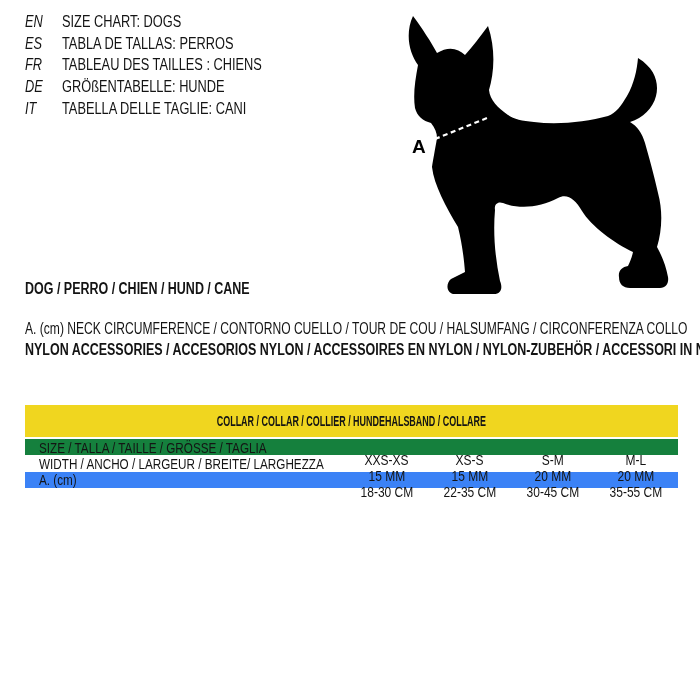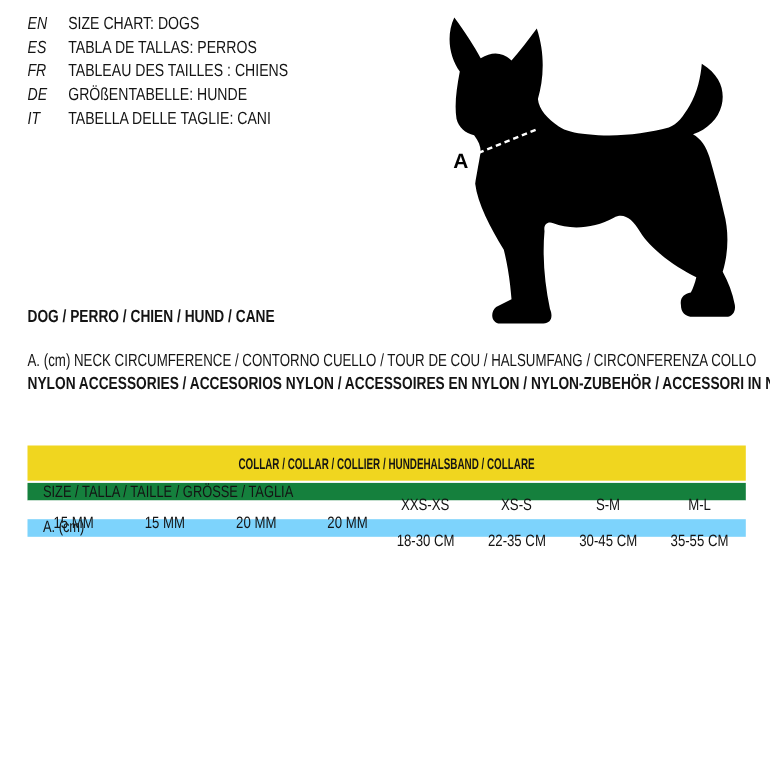--- a/index.html
+++ b/index.html
@@ -33,21 +33,21 @@
   .size-table{position:absolute;left:25px;top:405px;width:653px;}
   .tbl-header{
     height:32px;background:#F0D61F;display:flex;align-items:center;justify-content:center;
     font-size:14px;font-weight:700;
   }
   .tbl-header .cond-c{transform:scaleX(0.64);}
   .tbl-row{display:flex;align-items:center;height:16.4px;font-size:15px;}
   .tbl-row.first{margin-top:2px;}
   .row-gray-dark{background:#15803d;}
   .row-white{background:#ffffff;}
-  .row-gray-light{background:#7dd3fc;}
+  .row-gray-light{background:#3b82f6;}
   .cell-label{width:320px;padding-left:14px;box-sizing:border-box;}
   .cell-label .cond{transform:scaleX(0.78);}
   .cell-value{width:83.25px;display:flex;justify-content:center;align-items:center;margin-top:24px;}
   .cell-value .cond-c{transform:scaleX(0.80);}
 </style>
 </head>
 <body>
 
 <div class="lang-list">
   <div class="lang-row">
@@ -142,20 +142,21 @@
       </div>
     <div class="cell-value">
         <span class="cond-c">S-M</span>
       </div>
     <div class="cell-value">
         <span class="cond-c">M-L</span>
       </div>
   </div>
 
   <div class="tbl-row row-white">
+    <div class="cell-label"><span class="cond">WIDTH / ANCHO / LARGEUR / BREITE/ LARGHEZZA</span></div>
     <div class="cell-value">
         <span class="cond-c">15 MM</span>
       </div>
     <div class="cell-value">
         <span class="cond-c">15 MM</span>
       </div>
     <div class="cell-value">
         <span class="cond-c">20 MM</span>
       </div>
     <div class="cell-value">

